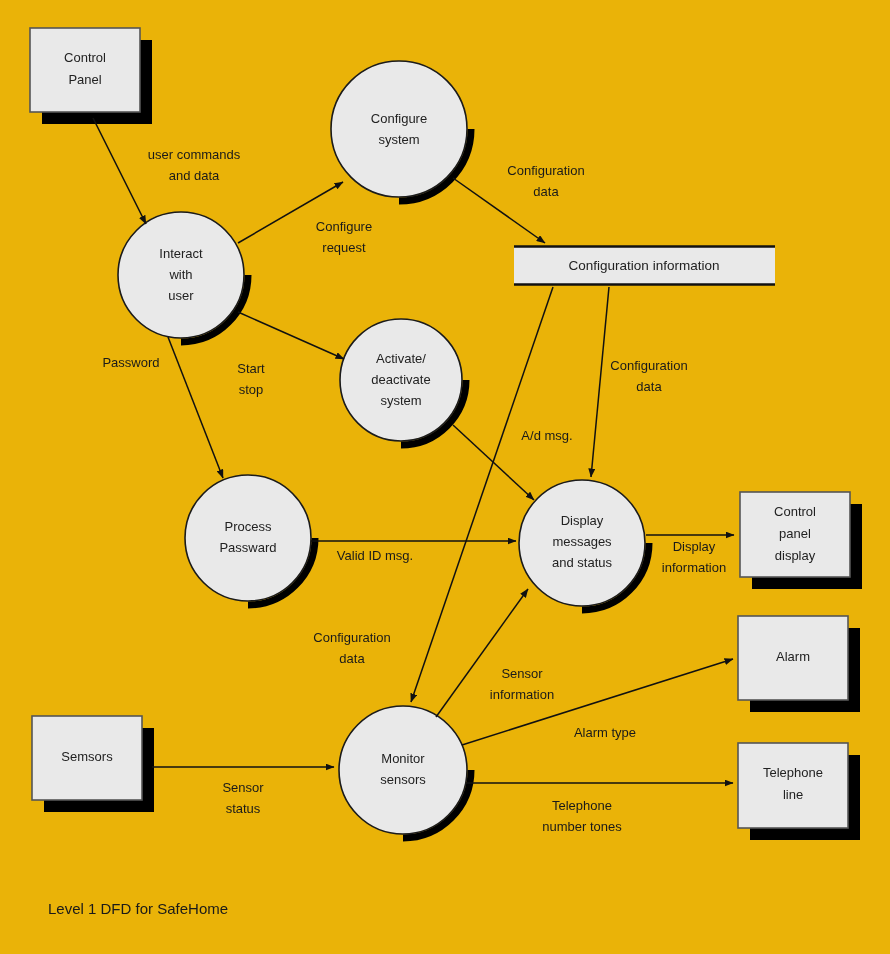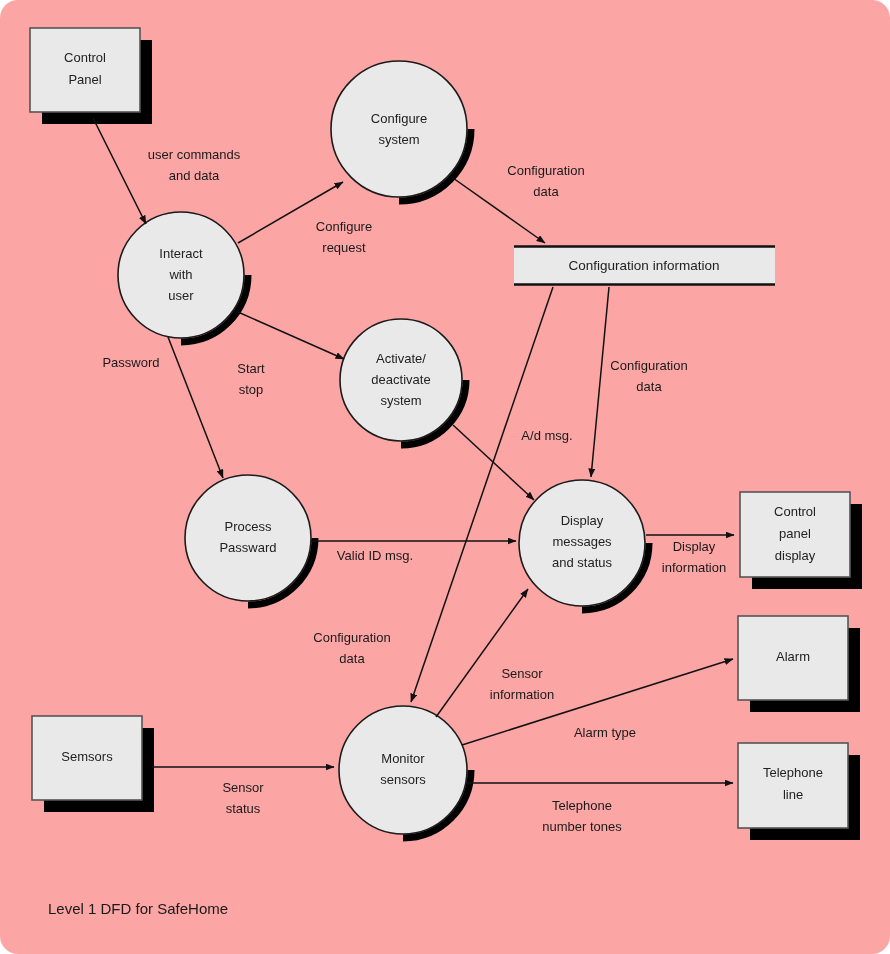--- a/index.html
+++ b/index.html
@@ -7,23 +7,22 @@
     padding: 0;
     background: #ffffff;
   }
   body {
     font-family: "Liberation Sans", "DejaVu Sans", sans-serif;
   }
   #canvas {
     position: relative;
     width: 890px;
     height: 954px;
-    background: #fca5a5;
+    background: #eab308;
     overflow: hidden;
-    border-radius: 18px;
   }
   svg#diagram {
     position: absolute;
     left: 0;
     top: 0;
     width: 890px;
     height: 954px;
   }
   .node-label {
     font-family: "Liberation Sans", "DejaVu Sans", sans-serif;

